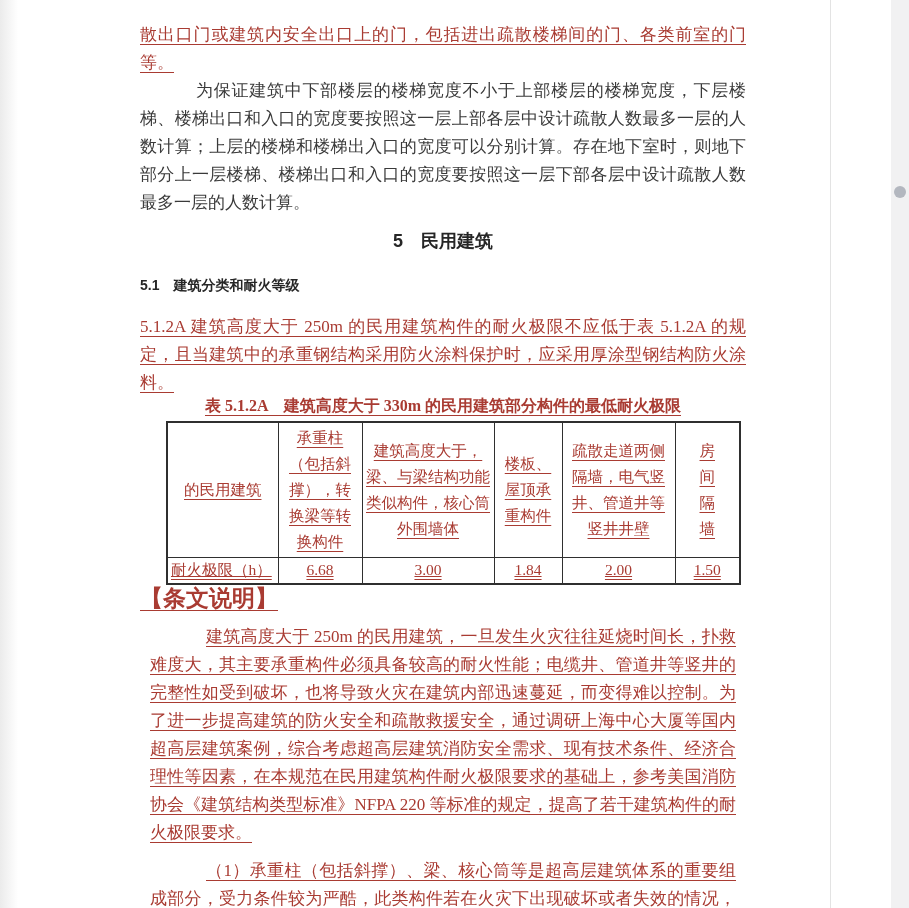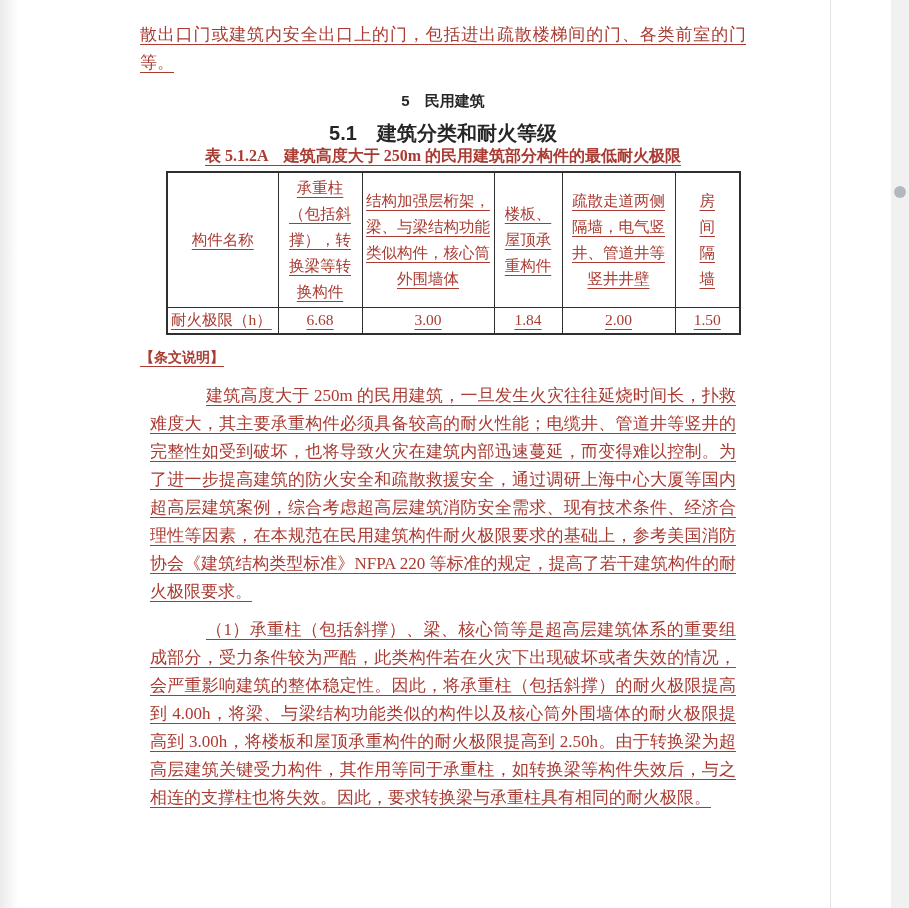--- a/index.html
+++ b/index.html
@@ -46,27 +46,27 @@
   .indent{text-indent:56px;}
   .red{color:var(--red_text);}
   .u{
     text-decoration:underline;
     text-decoration-thickness:1.2px;
     text-underline-offset:4px;
   }
   .leading-line{margin-top:21px;}
   .intro{margin-top:0;color:var(--body_text);}
   h1.chapter{
-    margin-top:10px;font-size:15px;line-height:28px;font-weight:700;
+    margin-top:10px;font-size:18px;line-height:28px;font-weight:700;
     text-align:center;color:var(--heading_text);
     font-family:"Liberation Sans","DejaVu Sans",sans-serif;
   }
   h2.section{
-    margin-top:4px;font-size:20px;line-height:28px;font-weight:700;
-    text-align:center;color:var(--heading_text);
+    margin-top:16px;font-size:14px;line-height:28px;font-weight:700;
+    color:var(--heading_text);
     font-family:"Liberation Sans","DejaVu Sans",sans-serif;
   }
   .clause{margin-top:14px;}
   .table-caption{
     margin-top:-2px;margin-bottom:4px;
     font-size:16px;line-height:22px;font-weight:700;text-align:center;
   }
   table.fire{
     border-collapse:collapse;table-layout:fixed;
     margin-left:26px;width:573px;
@@ -78,59 +78,62 @@
   table.fire{border-width:2px;}
   table.fire th{
     font-weight:400;vertical-align:middle;text-align:center;
     height:115px;line-height:26px;padding:2px 3px;
     color:var(--red_text);
   }
   table.fire th.narrow{padding:2px 24px;}
   table.fire td{
     height:26px;line-height:24px;text-align:center;padding:0 2px;
     color:var(--red_text);
+    text-decoration:underline;
   }
   table.fire td.rowlabel{text-align:left;padding-left:3px;}
   .commentary-label{
-    margin-top:9px;font-weight:700;font-size:14px;
+    font-weight:700;font-size:23px;
   }
   .commentary p{margin:10px;}
 </style>
 </head>
 <body>
 
 <div class="edge-shadow"></div>
 <div class="page-right-line"></div>
 
 <div class="content">
 
   <p class="just red u leading-line">散出口门或建筑内安全出口上的门，包括进出疏散楼梯间的门、各类前室的门等。</p>
 
+  <p class="just indent intro">为保证建筑中下部楼层的楼梯宽度不小于上部楼层的楼梯宽度，下层楼梯、楼梯出口和入口的宽度要按照这一层上部各层中设计疏散人数最多一层的人数计算；上层的楼梯和楼梯出入口的宽度可以分别计算。存在地下室时，则地下部分上一层楼梯、楼梯出口和入口的宽度要按照这一层下部各层中设计疏散人数最多一层的人数计算。</p>
 
   <h1 class="chapter">5　民用建筑</h1>
 
   <h2 class="section">5.1　建筑分类和耐火等级</h2>
 
+  <p class="just red u clause">5.1.2A 建筑高度大于 250m 的民用建筑构件的耐火极限不应低于表 5.1.2A 的规定，且当建筑中的承重钢结构采用防火涂料保护时，应采用厚涂型钢结构防火涂料。</p>
 
-  <p class="red u table-caption">表 5.1.2A　建筑高度大于 250m 的民用建筑部分构件的最低耐火极限</p>
+  <p class="red u table-caption">表 5.1.2A　建筑高度大于 330m 的民用建筑部分构件的最低耐火极限</p>
 
   <table class="fire">
     <colgroup>
       <col style="width:111px">
       <col style="width:84px">
       <col style="width:132px">
       <col style="width:68px">
       <col style="width:113px">
       <col style="width:65px">
     </colgroup>
     <tbody>
         <tr>
-      <th><span class="u">构件名称</span></th>
+      <th><span class="u">的民用建筑</span></th>
       <th><span class="u">承重柱（包括斜撑），转换梁等转换构件</span></th>
-      <th><span class="u">结构加强层桁架，梁、与梁结构功能类似构件，核心筒外围墙体</span></th>
+      <th><span class="u">建筑高度大于，梁、与梁结构功能类似构件，核心筒外围墙体</span></th>
       <th><span class="u">楼板、屋顶承重构件</span></th>
       <th><span class="u">疏散走道两侧隔墙，电气竖井、管道井等竖井井壁</span></th>
       <th class="narrow"><span class="u">房间隔墙</span></th>
     </tr>
     <tr>
       <td class="rowlabel"><span class="u">耐火极限（h）</span></td>
       <td><span class="u">6.68</span></td>
       <td><span class="u">3.00</span></td>
       <td><span class="u">1.84</span></td>
       <td><span class="u">2.00</span></td>

